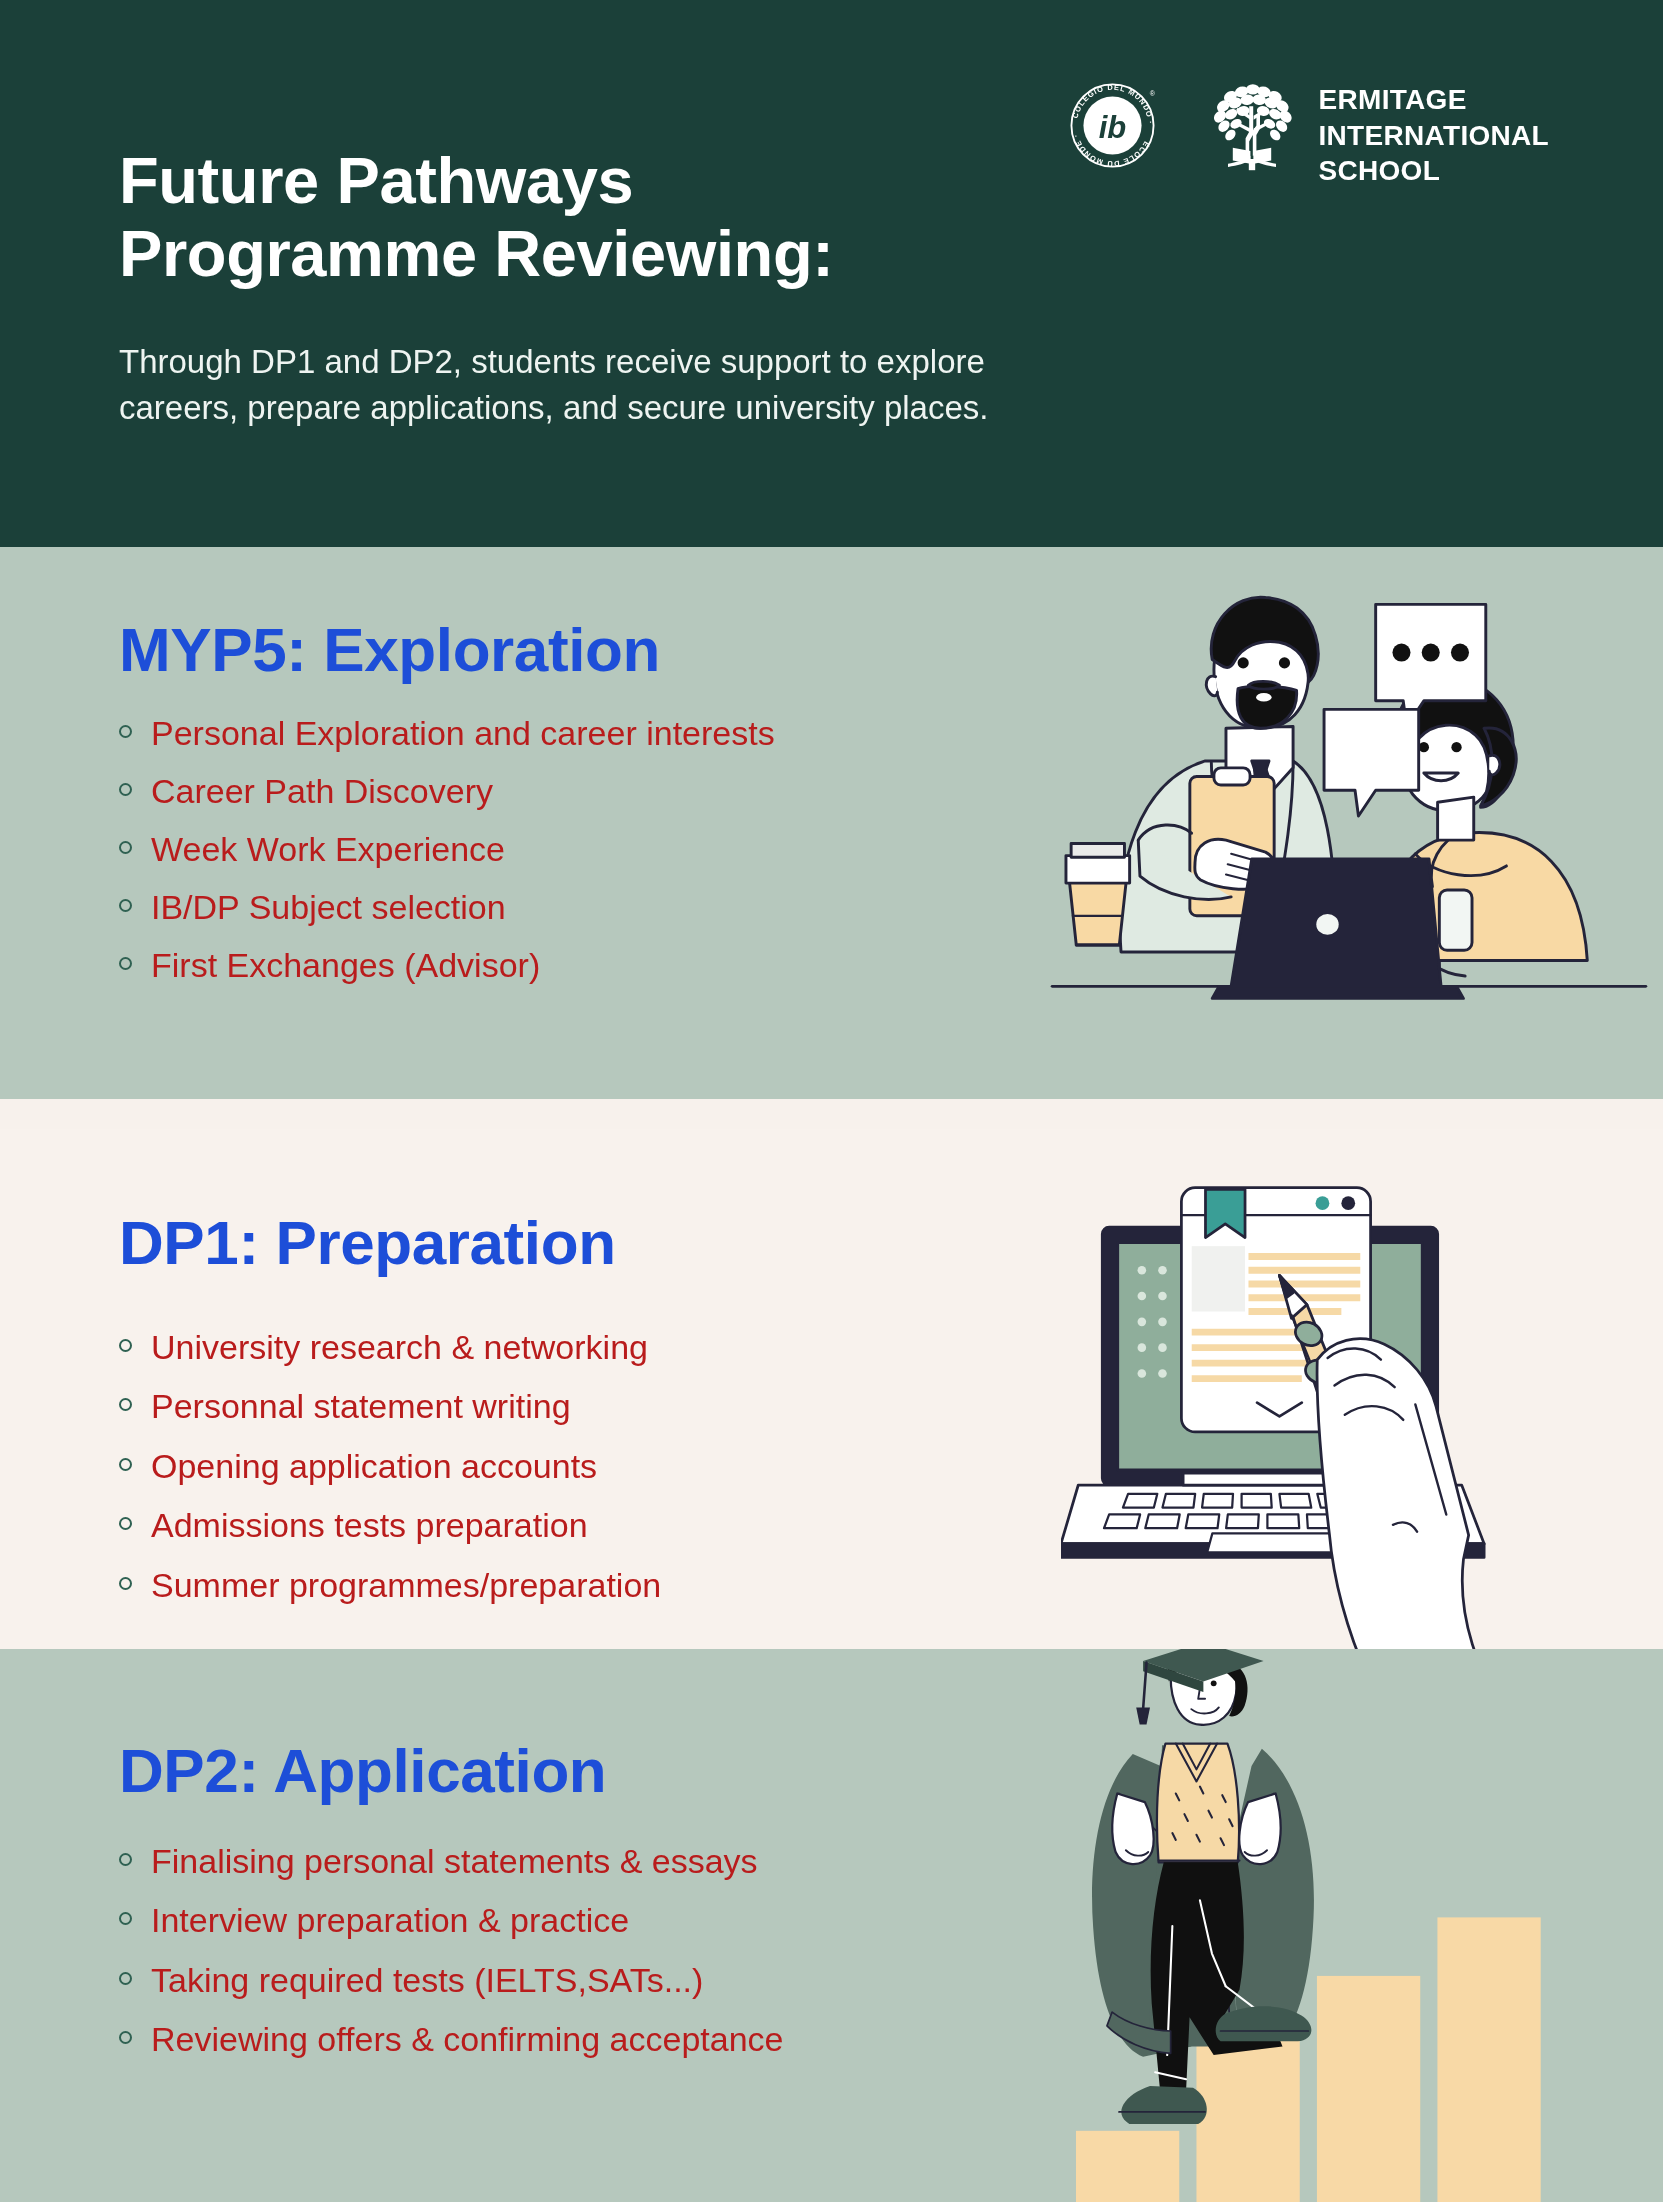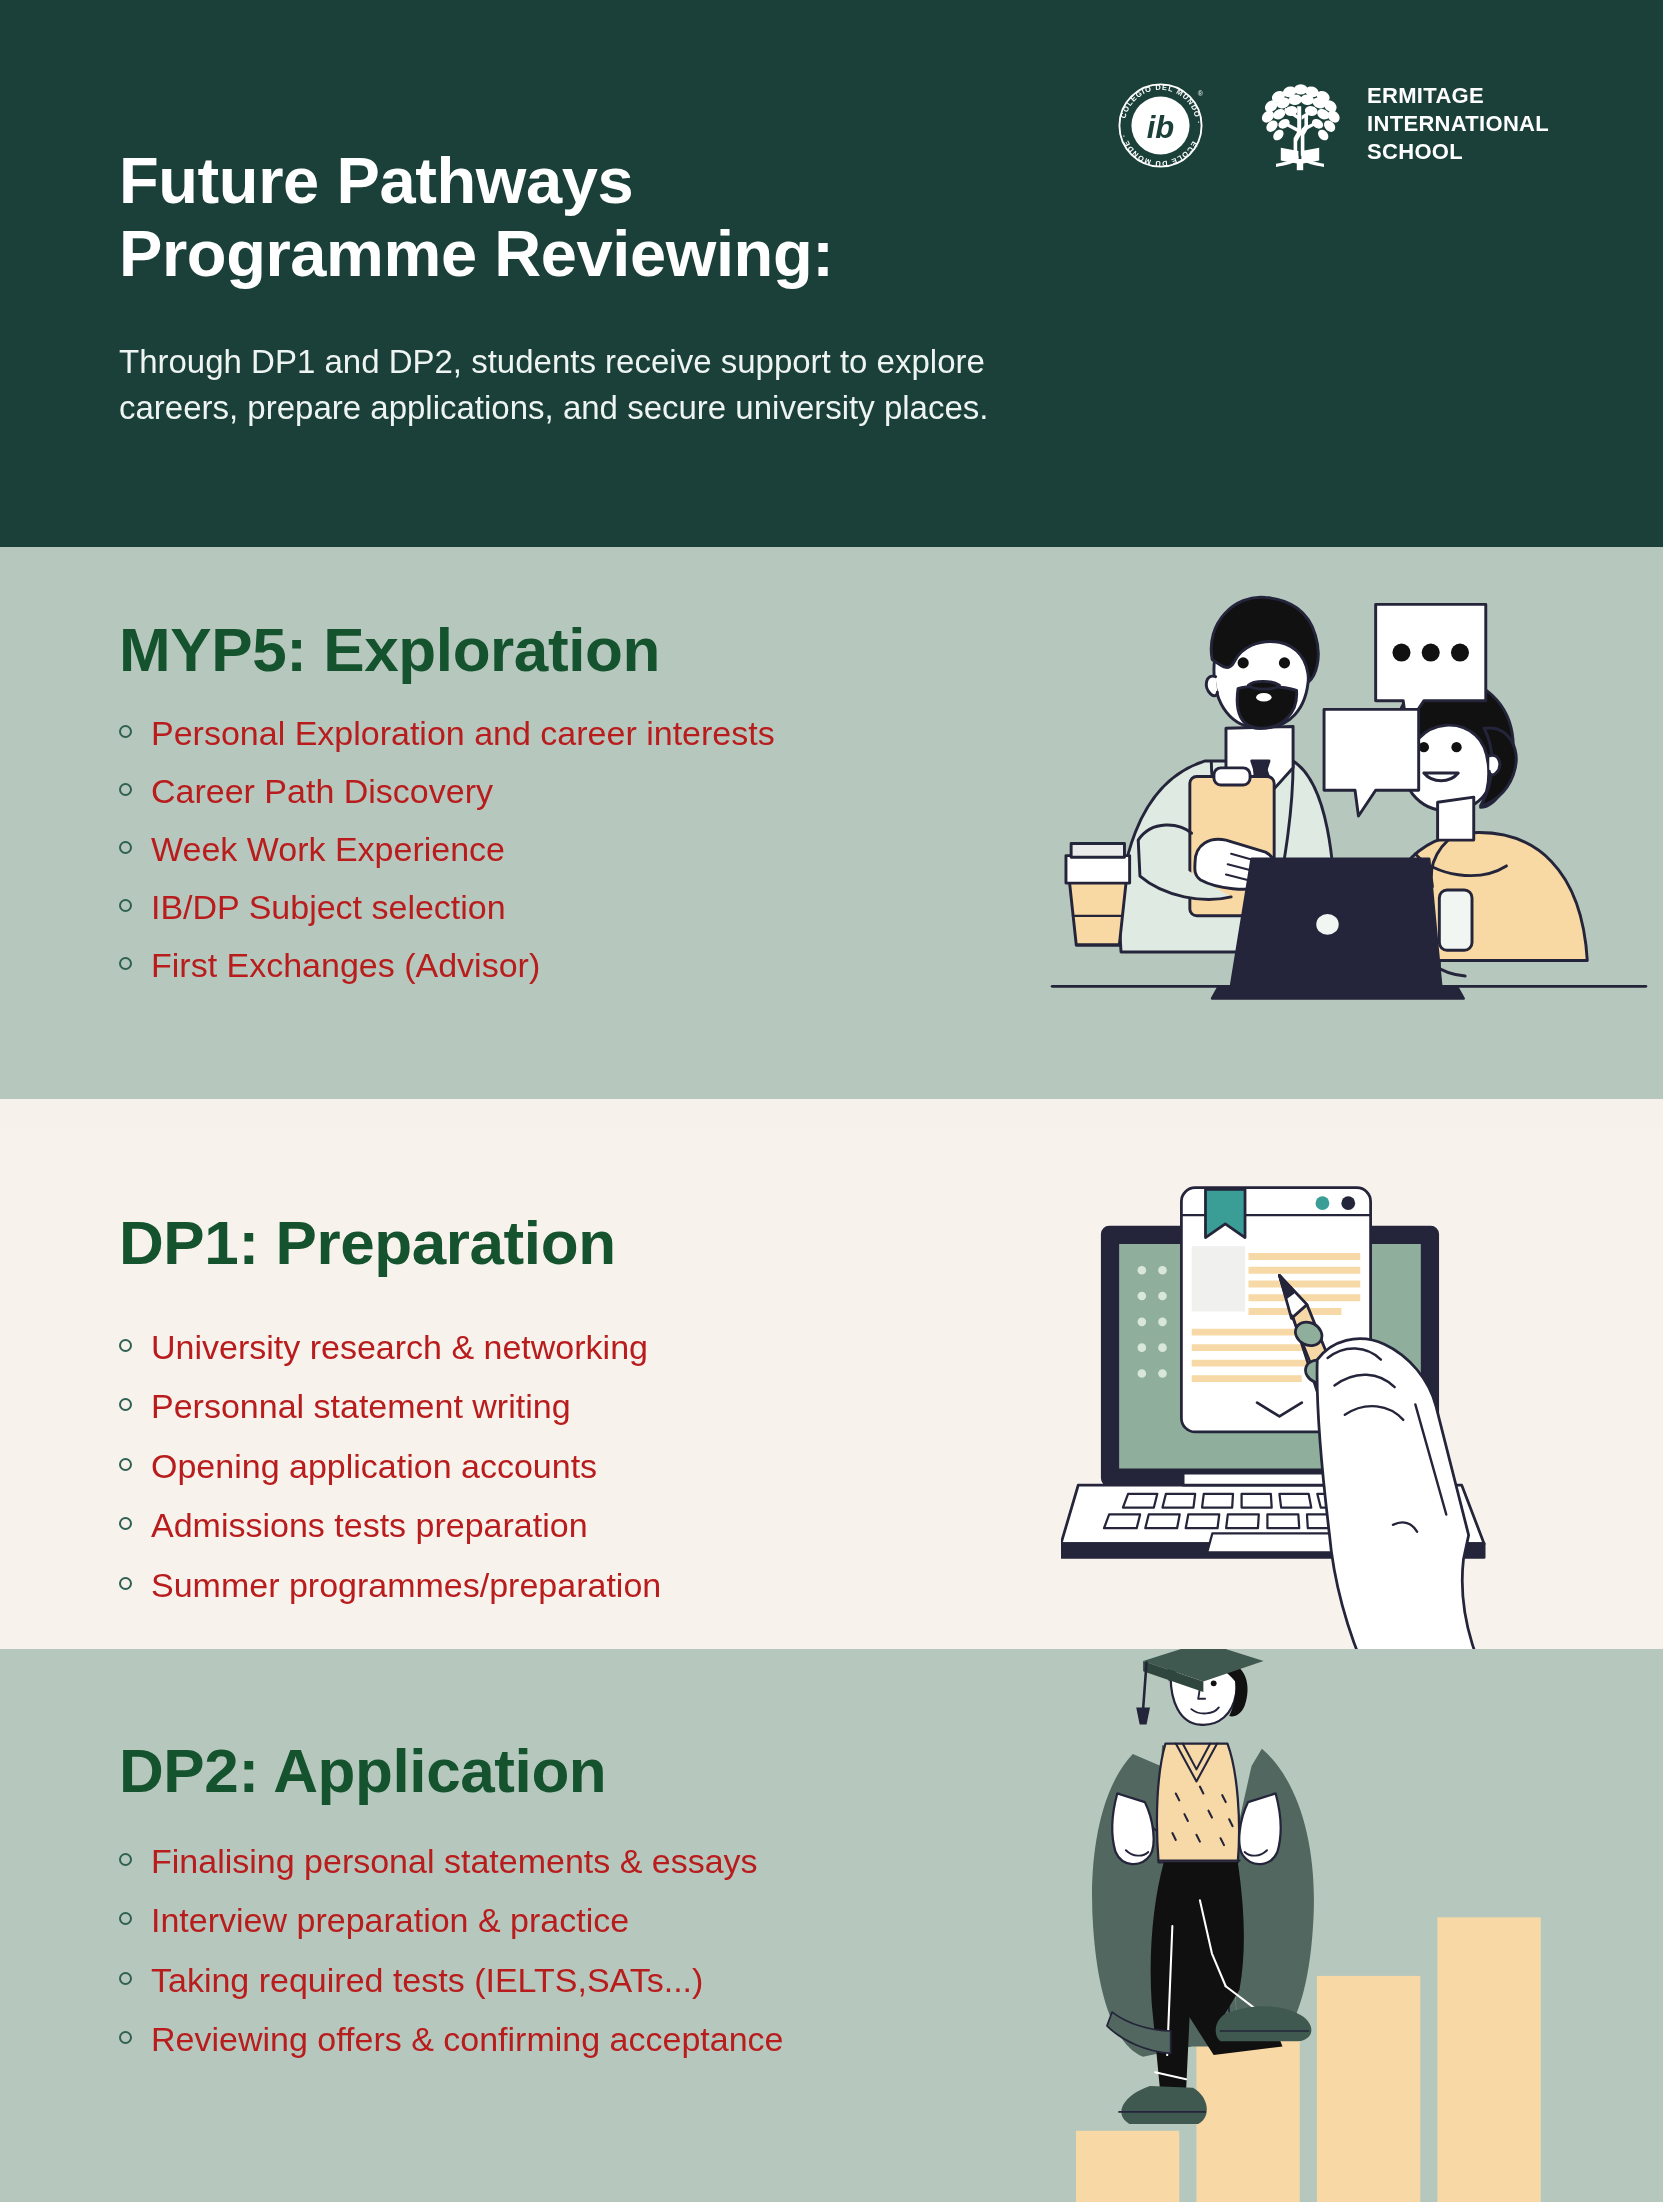--- a/index.html
+++ b/index.html
@@ -35,40 +35,40 @@
   
   .logos {
     position:absolute; right:114px; top:79px;
     display:flex; align-items:flex-start; gap:45px;
   }
   .ib-logo { width:93px; height:93px; position:relative; }
   .school-logo { display:flex; align-items:flex-start; gap:19px; }
   .tree-mark { width:96px; height:96px; }
   .school-name {
     color:#ffffff;
-    font-size:22px;
+    font-size:28px;
     font-weight:800;
     line-height:1.26;
     letter-spacing:0.3px;
     padding-top:3.4px;
   }
 
   
   .section { position:absolute; left:0; width:1663px; overflow:hidden; }
   .sec-myp { top:547px; height:552px; background:#b6c8bd; }
   .sec-dp1 { top:1129px; height:550px; background:#f8f2ed; }
   .sec-dp2 { top:1649px; height:651px; background:#b6c8bd; }
 
   .sec-body { position:absolute; left:119px; }
   .sec-myp .sec-body { top:72px; }
   .sec-dp1 .sec-body { top:83px; }
   .sec-dp2 .sec-body { top:91px; }
 
   .sec-title {
-    color:#14532d;
+    color:#1d4ed8;
     font-size:62px;
     font-weight:800;
     letter-spacing:-0.4px;
     line-height:1;
   }
   .bullets { list-style:none; margin-top:34px; }
   .bullets li {
     display:flex; align-items:baseline;
     color:#b91c1c;
     font-size:34px;

